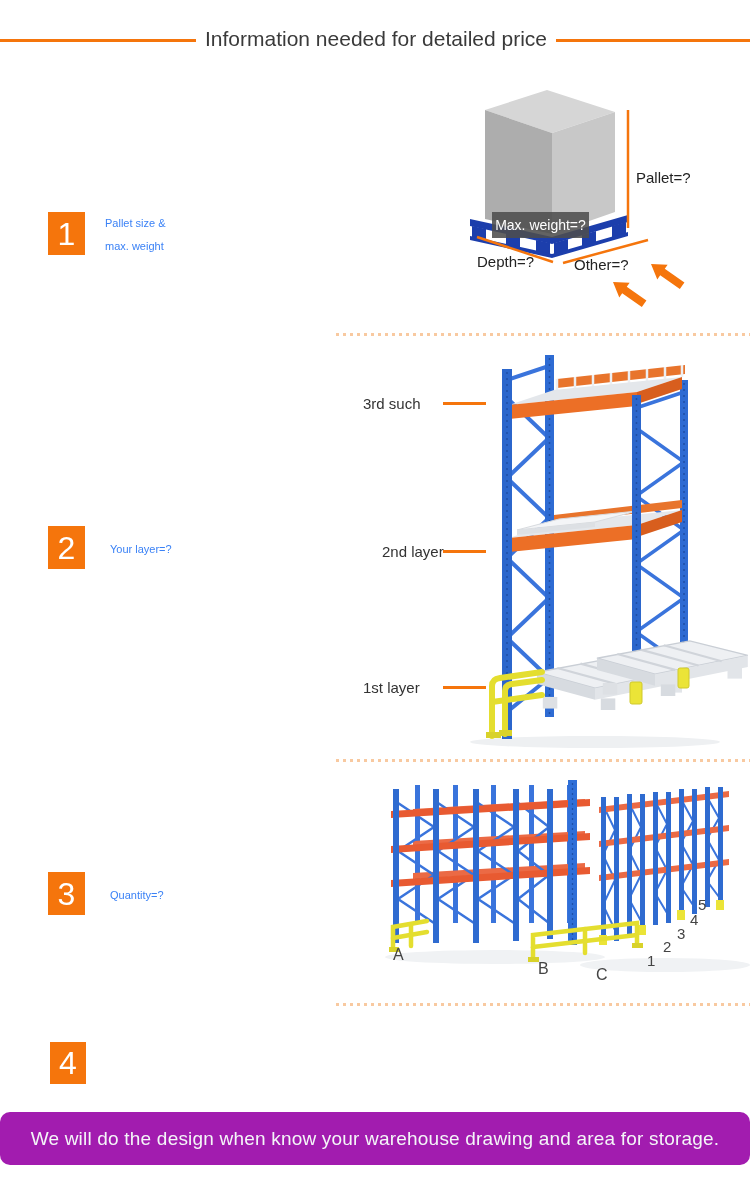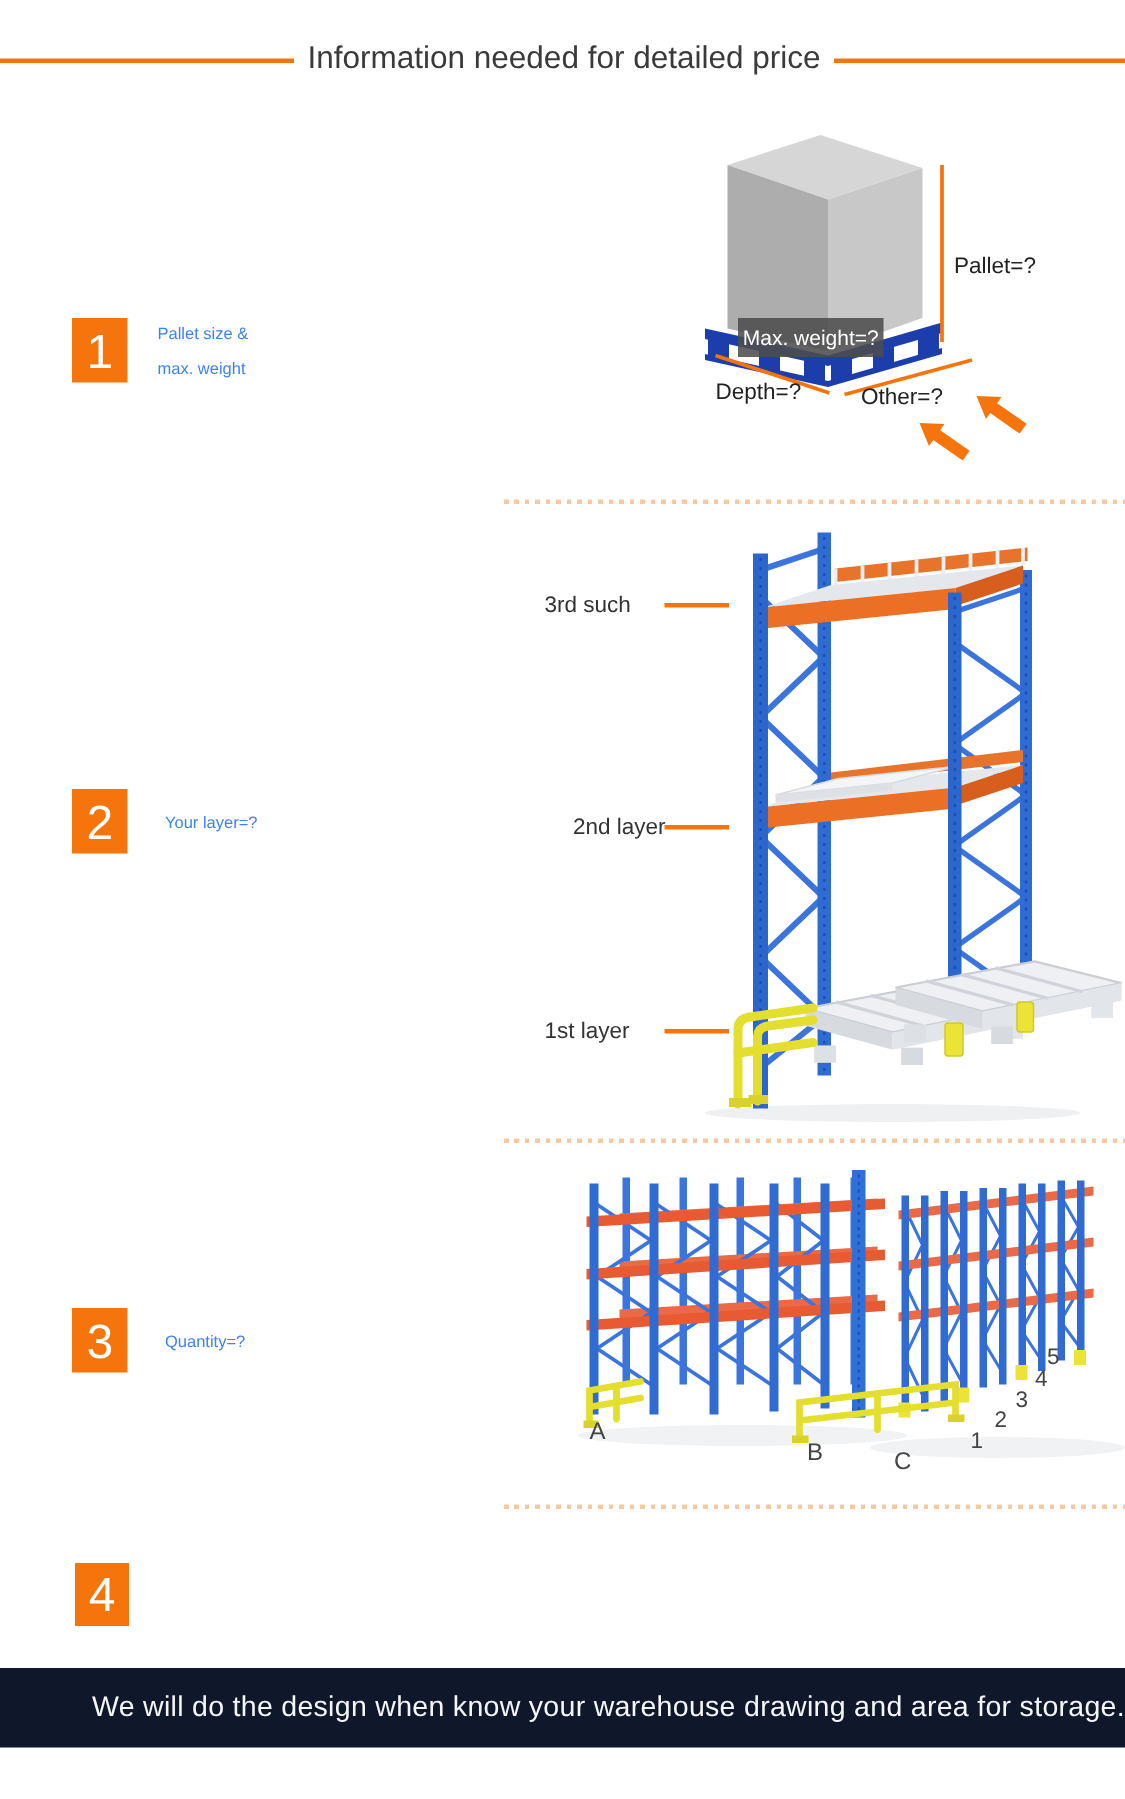--- a/index.html
+++ b/index.html
@@ -11,21 +11,21 @@
   .badge{background:#F5750C;color:#fff;display:flex;align-items:center;justify-content:center;
          font-size:32px;line-height:1;}
   .step-label{font-size:11px;color:#3b82f6;line-height:23px;}
   .diagram-label{font-size:15px;color:#222;white-space:nowrap;}
   .layer-label{font-size:15px;color:#333;white-space:nowrap;}
   .pointer-line{background:#F5750C;height:3px;width:43px;}
   .dotted{height:3px;background:repeating-linear-gradient(90deg,#F8C9A0 0 3px,transparent 3px 7px);}
   .mw-box{background:rgba(77,77,77,0.88);color:#fff;font-size:14px;text-align:center;line-height:26px;}
   .letter{font-size:16px;color:#444;}
   .count{font-size:15px;color:#444;}
-  .banner{background:#0f172a;display:flex;align-items:center;justify-content:flex-end;}
+  .banner{background:#a21caf;display:flex;align-items:center;justify-content:center;border-radius:10px;}
   .banner-text{color:#f4f6f8;font-size:19px;letter-spacing:.2px;}
 </style>
 </head>
 <body>
 
 <div class="canvas">
 
   <div class="abs accent-line" style="left:0;top:39px;width:196px;"></div>
   <div class="abs title" style="left:200px;top:27px;width:352px;">Information needed for detailed price</div>
   <div class="abs accent-line" style="left:556px;top:39px;width:194px;"></div>

